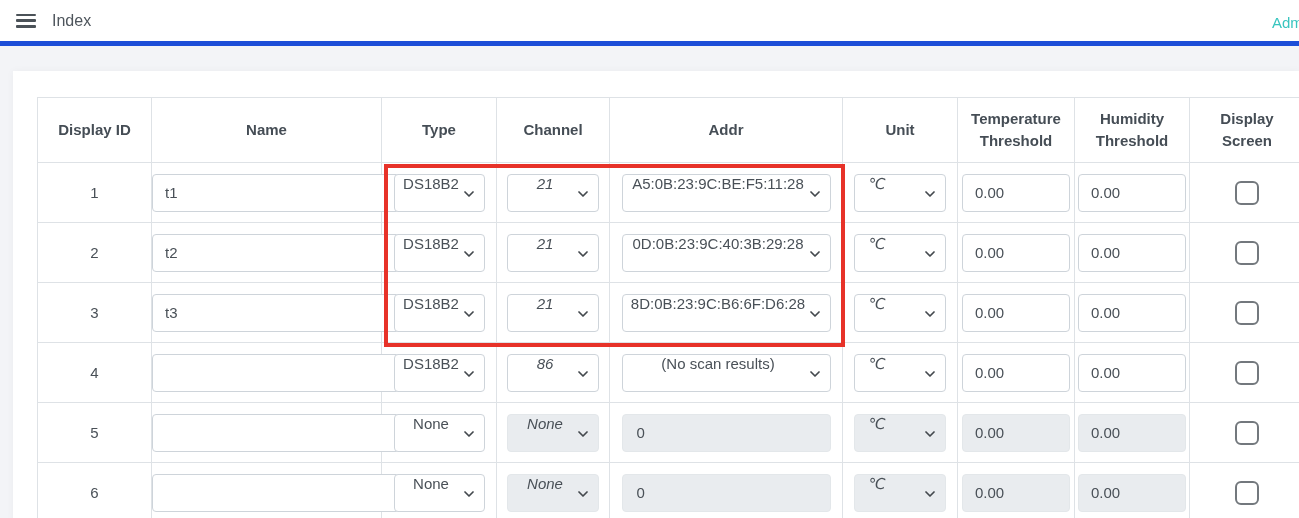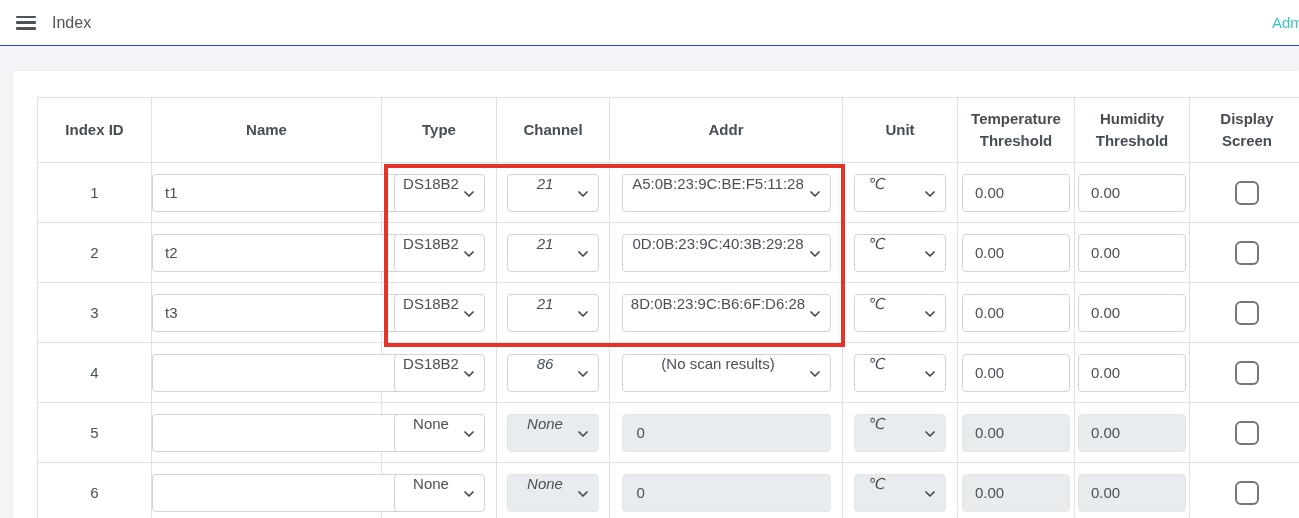--- a/index.html
+++ b/index.html
@@ -6,21 +6,21 @@
   html, body {
     width: 1299px; height: 518px;
     overflow: hidden;
     font-family: "Liberation Sans", "DejaVu Sans", sans-serif;
     background: #f3f4f7;
     position: relative;
   }
   
   .topbar {
     height: 46px; background: #ffffff;
-    border-bottom: 1px solid #1d4ed8;
+    border-bottom: 5px solid #1d4ed8;
     display: flex; align-items: center;
     padding: 0 16px; position: relative;
   }
   .hamburger { width: 20px; height: 14px; display: flex; flex-direction: column; justify-content: space-between; cursor: pointer; }
   .hamburger span { display: block; height: 2.5px; background: #4b5258; border-radius: 1px; }
   .page-title { margin-left: 16px; font-size: 16px; color: #4e555c; }
   .admin-link {
     position: absolute; left: 1272px; top: 14px;
     font-size: 15px; white-space: nowrap; cursor: pointer;
   }
@@ -110,21 +110,21 @@
           <col class="c2">
           <col class="c3">
           <col class="c4">
         <col class="c5">
           <col class="c6">
           <col class="c7">
           <col class="c8">
       </colgroup>
       <thead>
         <tr id="head-row">
-            <th>Index ID</th>
+            <th>Display ID</th>
             <th>Name</th>
             <th>Type</th>
             <th>Channel</th>
             <th>Addr</th>
             <th>Unit</th>
             <th>Temperature Threshold</th>
             <th>Humidity Threshold</th>
             <th>Display Screen</th>
           </tr>
       </thead>

